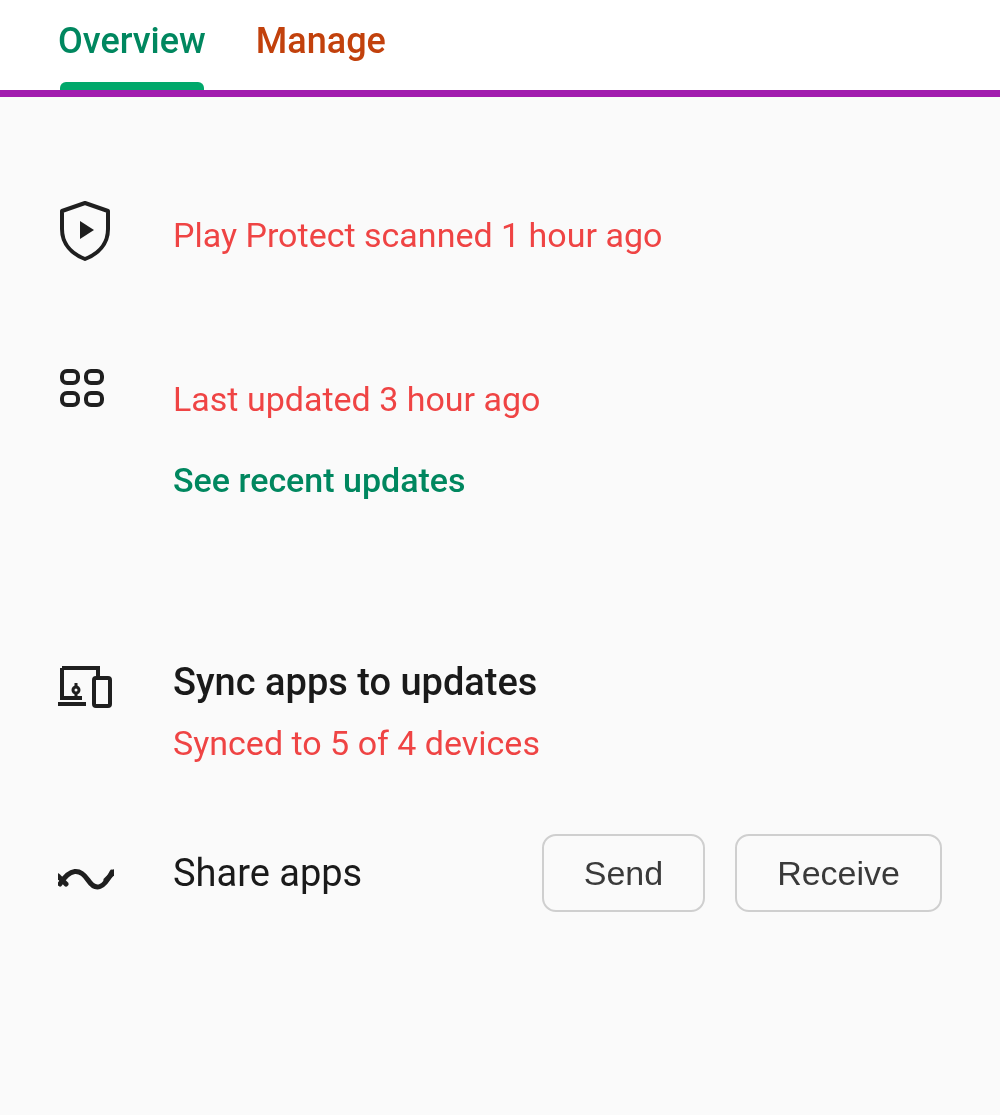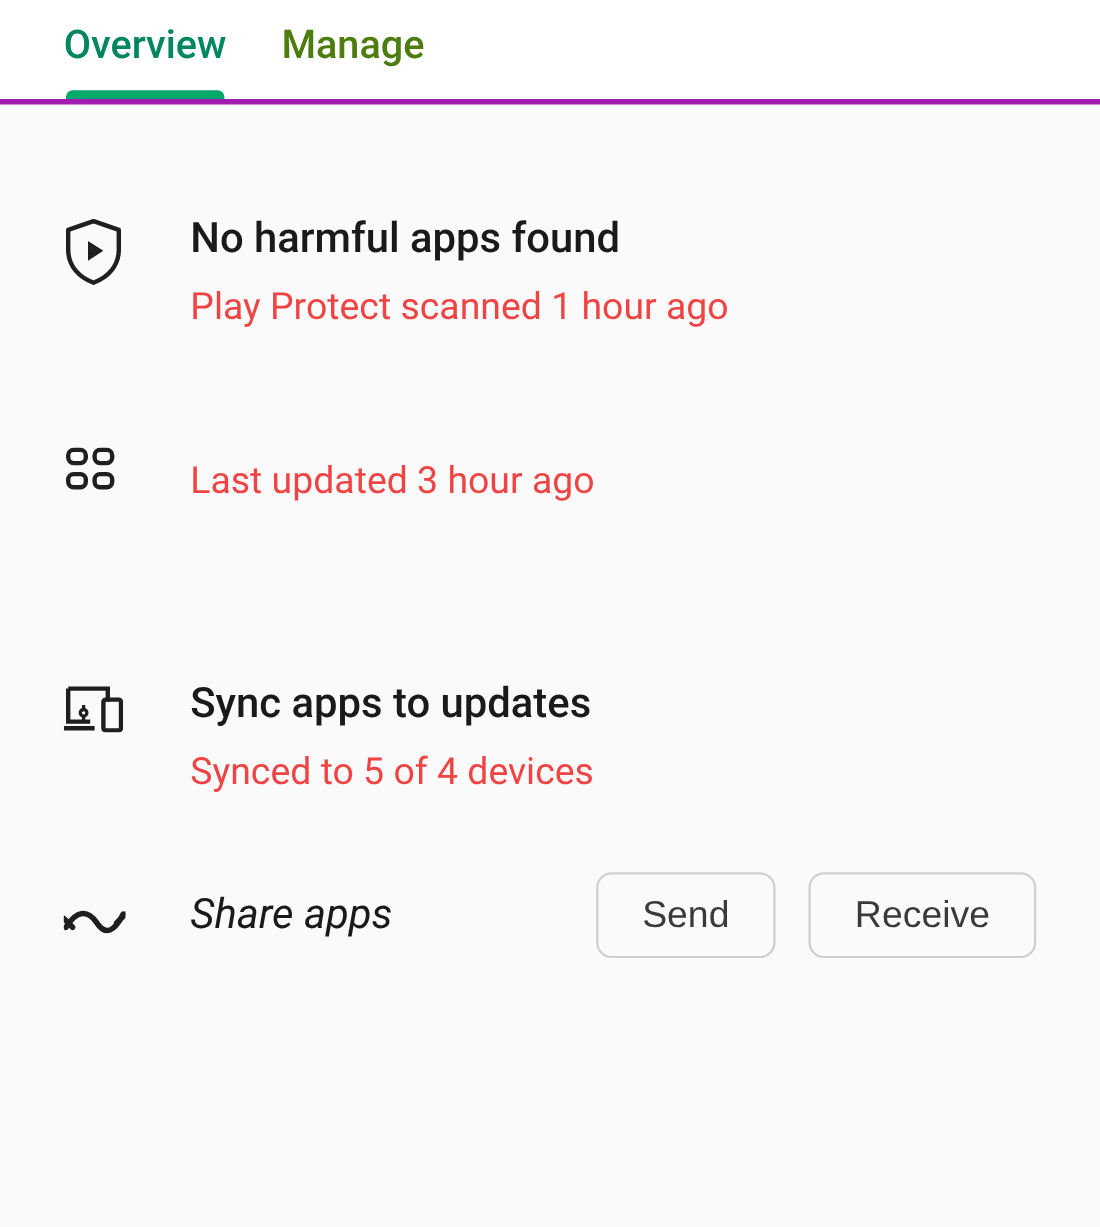--- a/index.html
+++ b/index.html
@@ -8,29 +8,29 @@
     height: 1115px;
     font-family: Roboto, "Helvetica Neue", Arial, sans-serif;
     background: #fafafa;
     color: #1f1f1f;
   }
   .tabs {
     display: flex;
     gap: 50px;
     padding: 20px 58px 0;
     background: #fff;
-    border-bottom: 5px solid #a21caf;
+    border-bottom: 7px solid #a21caf;
   }
   .tab {
     font-size: 36px;
     font-weight: 500;
     padding-bottom: 28px;
     position: relative;
     cursor: pointer;
-    color: #4d7c0f;
+    color: #c2410c;
   }
   .tab.active {
     color: #00875f;
   }
   .tab.active::after {
     content: "";
     position: absolute;
     left: 2px;
     right: 2px;
     bottom: 0;
@@ -105,21 +105,20 @@
   .share-row {
     display: flex;
     align-items: center;
     margin-top: 70px;
   }
   .share-title {
     font-size: 38px;
     font-weight: 400;
     color: #1a1a1a;
     flex: 1;
-    font-style: italic;
   }
   .buttons {
     display: flex;
     gap: 30px;
   }
   .btn {
     border: 2px solid #cfcfcf;
     background: #fafafa;
     border-radius: 14px;
     padding: 20px 40px;
@@ -143,40 +142,40 @@
   <div class="row">
     <div class="icon-col">
       <span>
         <svg width="54" height="60" viewBox="0 0 54 60" fill="none">
           <path d="M27 2 L50 10 V28 C50 43 40 53 27 58 C14 53 4 43 4 28 V10 Z" stroke="#1f1f1f" stroke-width="4" fill="none" stroke-linejoin="round"></path>
           <path d="M22 20 L36 29 L22 38 Z" fill="#1f1f1f"></path>
         </svg>
       </span>
     </div>
     <div class="text-col">
-      <div class="title">No harmful apps found</div>
       <div class="subtitle">Play Protect scanned 1 hour ago</div>
     </div>
   </div>
 
   <div class="spacer-lg"></div>
 
   <div class="row">
     <div class="icon-col">
       <span>
         <svg width="48" height="48" viewBox="0 0 48 48">
           <rect x="4" y="6" width="16" height="12" rx="5" stroke="#1f1f1f" stroke-width="4" fill="none"></rect>
           <rect x="28" y="6" width="16" height="12" rx="5" stroke="#1f1f1f" stroke-width="4" fill="none"></rect>
           <rect x="4" y="28" width="16" height="12" rx="5" stroke="#1f1f1f" stroke-width="4" fill="none"></rect>
           <rect x="28" y="28" width="16" height="12" rx="5" stroke="#1f1f1f" stroke-width="4" fill="none"></rect>
         </svg>
       </span>
     </div>
     <div class="text-col">
       <div class="subtitle">Last updated 3 hour ago</div>
+      <div class="link">See recent updates</div>
     </div>
   </div>
 
   <div class="spacer-lg"></div>
 
 
   <div class="spacer-lg"></div>
 
   <div class="row">
     <div class="icon-col">

